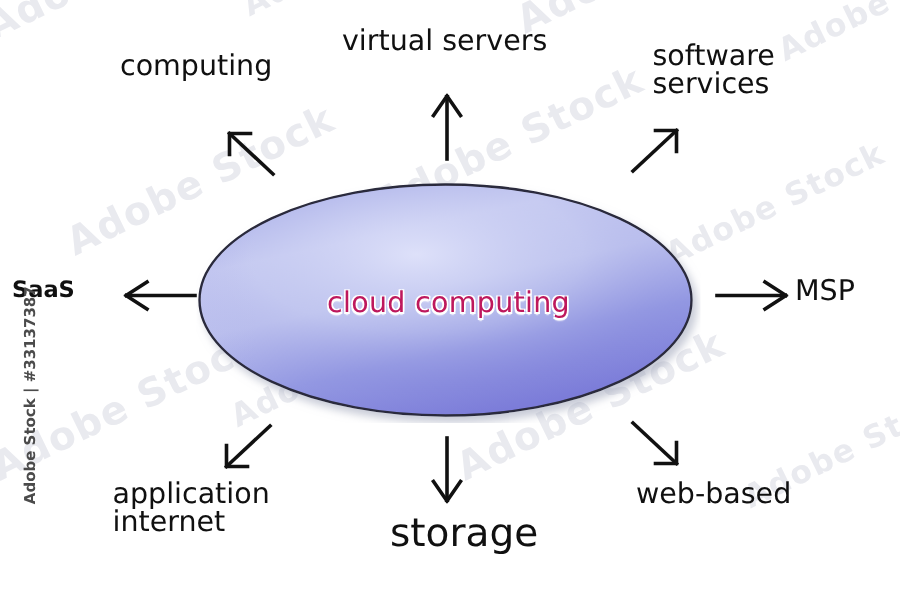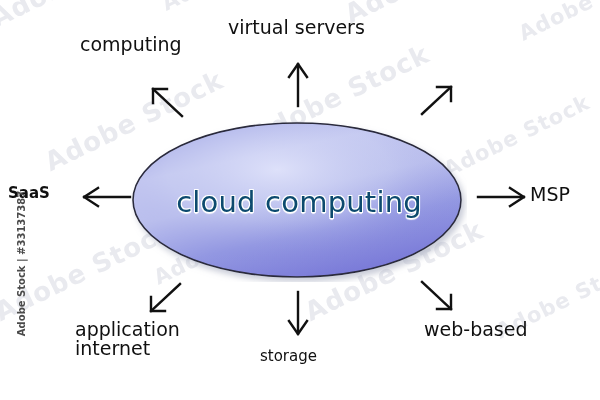--- a/index.html
+++ b/index.html
@@ -69,22 +69,22 @@
   .center-label {
     position: absolute;
     left: 0;
     top: 0;
     width: 336px;
     height: 161px;
     display: flex;
     align-items: center;
     justify-content: center;
     font-family: "DejaVu Sans", sans-serif;
-    font-size: 29px;
-    color: #0c4a6e;
+    font-size: 19px;
+    color: #be185d;
     letter-spacing: 0.2px;
     text-shadow:
       1px 1px 0 #ffffff, -1px 1px 0 #ffffff,
       1px -1px 0 #ffffff, -1px -1px 0 #ffffff,
       0 2px 1px rgba(255,255,255,0.9);
     white-space: nowrap;
     z-index: 5;
   }
 
   
@@ -209,35 +209,39 @@
   </div>
 
   <div class="node" style="left:80px; top:35px;">
     <span>computing</span>
   </div>
 
   <div class="node" style="left:228px; top:18px;">
     <span>virtual servers</span>
   </div>
 
+  <div class="node" style="left:435px; top:28px;">
+    <span>software</span>
+    <span class="l2">services</span>
+  </div>
 
   <div class="node" style="left:8px; top:184px; font-size:15px;font-weight:bold;">
     <span>SaaS</span>
   </div>
 
   <div class="node" style="left:530px; top:185px; font-size:19px;">
     <span>MSP</span>
   </div>
 
   <div class="node" style="left:75px; top:320px;">
     <span>application</span>
     <span class="l2">internet</span>
   </div>
 
-  <div class="node" style="left:260px; top:347px; font-size:15px;">
+  <div class="node" style="left:260px; top:347px; font-size:26px;">
     <span>storage</span>
   </div>
 
   <div class="node" style="left:424px; top:320px;">
     <span>web-based</span>
   </div>
 
 </div>
 
 </body></html>

